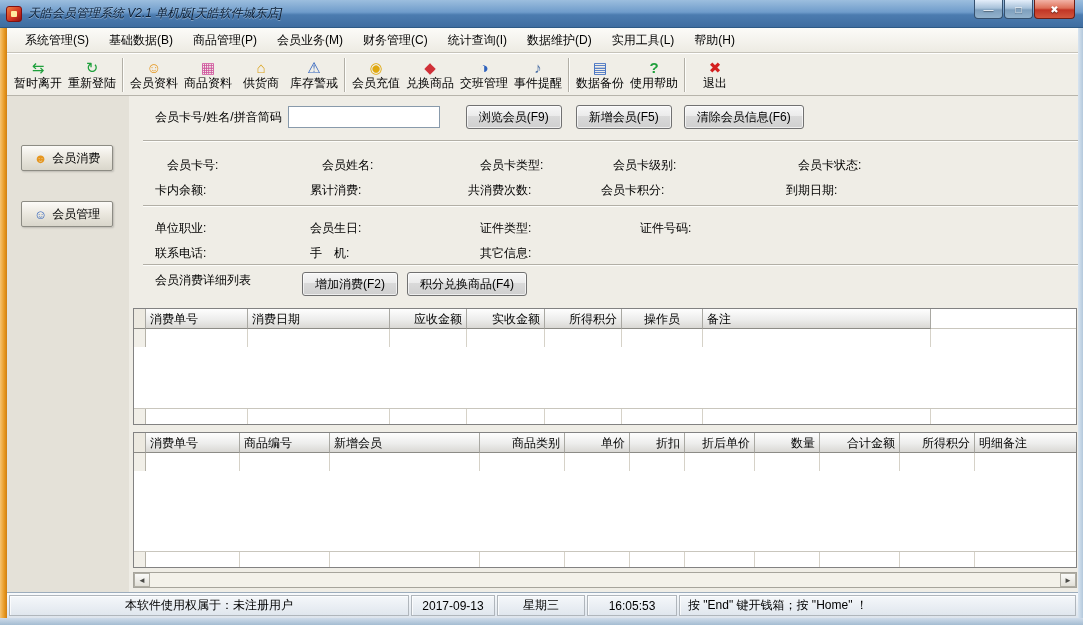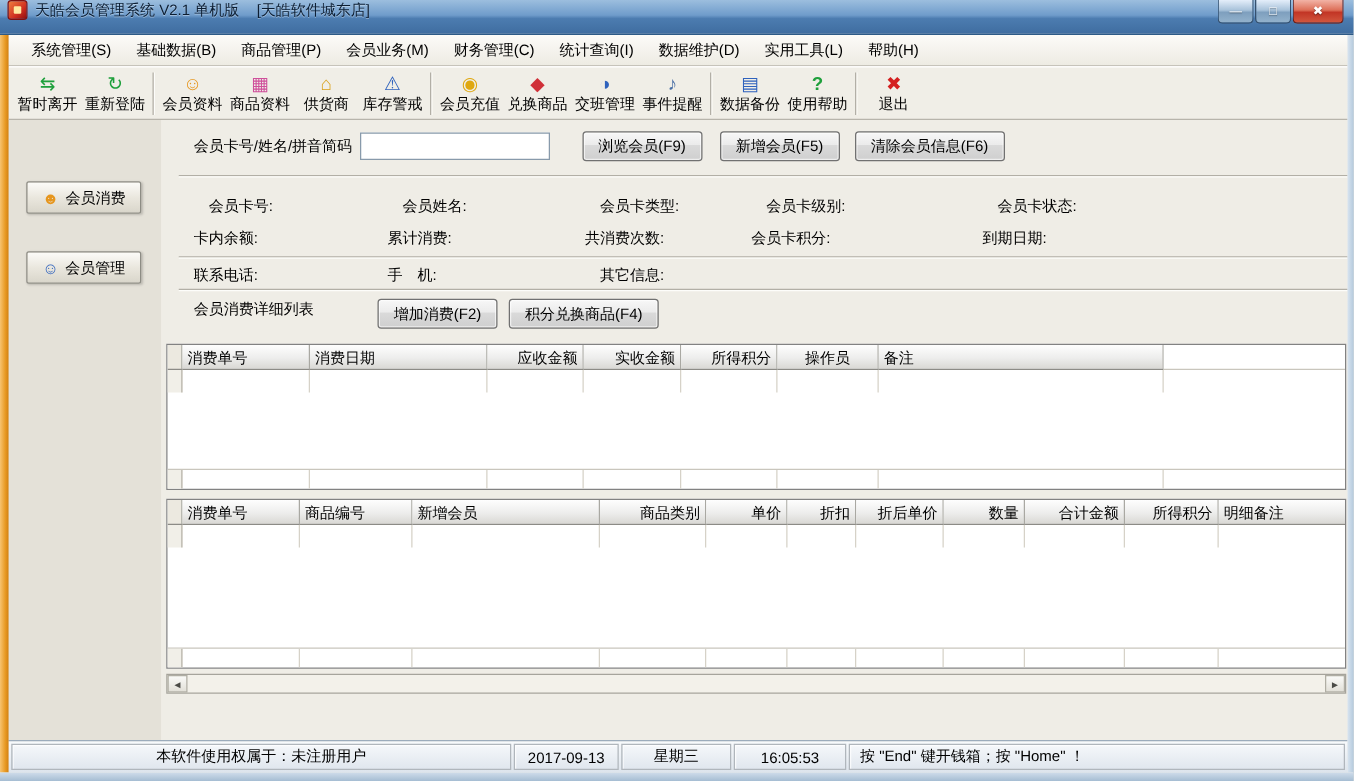--- a/index.html
+++ b/index.html
@@ -2,30 +2,30 @@
 <html><head>
 <meta charset="utf-8">
 <style>
   * { margin:0; padding:0; box-sizing:border-box; }
   html,body { background:#9fb8cc; }
   body { font-family:"Liberation Sans","DejaVu Sans",sans-serif; font-size:12px; color:#000; }
 
   .window { width:1083px; height:625px; display:flex; flex-direction:column; background:#efede6; overflow:hidden; }
 
   
-  .titlebar { height:28px; flex:0 0 28px; display:flex; align-items:flex-start;
+  .titlebar { height:28px; flex:0 0 28px; display:flex; align-items:center;
     background:linear-gradient(#9cbede,#6f9ccb 45%,#4c7cb0 55%,#3f6da0);
-    border-bottom:1px solid #2d5a86; padding:0 4px 0 6px; position:relative; }
+    border-bottom:1px solid #2d5a86; padding:0 4px 0 6px; position:relative;font-style:italic; }
   .app-icon { width:16px; height:16px; border-radius:3px; margin-right:6px;
     background:linear-gradient(135deg,#f08040,#d03020 60%,#901010);
     border:1px solid #801010; position:relative; }
   .app-icon::after { content:""; position:absolute; left:4px; top:4px; width:6px; height:6px;
     background:#ffe9a0; border-radius:1px; }
   .title-text { color:#0c1e33; text-shadow:0 1px 0 rgba(255,255,255,.35); white-space:nowrap; }
-  .title-store { color:#0c1e33; margin-left:14px; text-shadow:0 1px 0 rgba(255,255,255,.35); }
+  .title-store { color:#0c1e33; text-shadow:0 1px 0 rgba(255,255,255,.35); }
   .win-controls { position:absolute; right:8px; top:0; display:flex; gap:1px; }
   .winbtn { width:29px; height:19px; display:flex; align-items:center; justify-content:center;
     border:1px solid #35506e; border-top:none; border-radius:0 0 4px 4px;
     background:linear-gradient(#e4eefa,#a8c2da 45%,#7e9fbe 55%,#93b2cc);
     color:#fff; font-size:10px; text-shadow:0 1px 1px rgba(0,0,0,.5); cursor:default; }
   .winbtn.close { width:41px; border-color:#6e1d14;
     background:linear-gradient(#f2b3a6,#dd6f58 45%,#c23525 55%,#d2573e); }
 
   
   .frame-row { flex:1 1 auto; display:flex; min-height:0; }
@@ -252,20 +252,26 @@
           <div class="info-row">
             <span class="fl p0">卡内余额:</span>
             <span class="fl p1">累计消费:</span>
             <span class="fl p2">共消费次数:</span>
             <span class="fl p3">会员卡积分:</span>
             <span class="fl p4">到期日期:</span>
           </div>
 
           <div class="hsep hsep2"></div>
 
+          <div class="info-row r3">
+            <span class="fl q0">单位职业:</span>
+            <span class="fl q1">会员生日:</span>
+            <span class="fl q2">证件类型:</span>
+            <span class="fl q3">证件号码:</span>
+          </div>
           <div class="info-row r4">
             <span class="fl q0">联系电话:</span>
             <span class="fl q1">手　机:</span>
             <span class="fl q2">其它信息:</span>
           </div>
 
           <div class="hsep hsep3"></div>
 
           <div class="detail-row">
             <span class="detail-title">会员消费详细列表</span>

